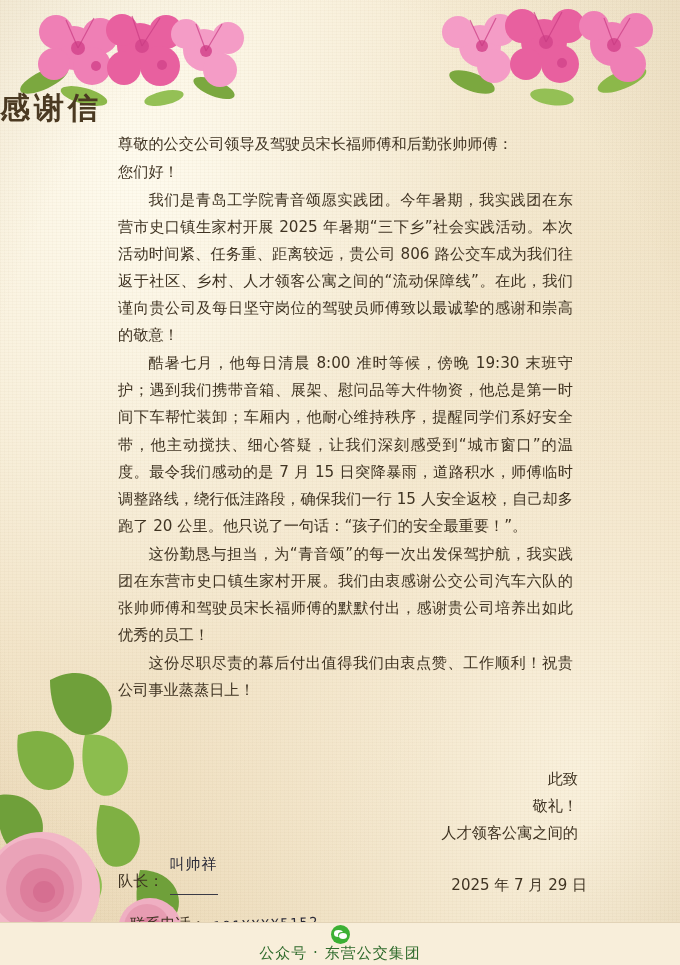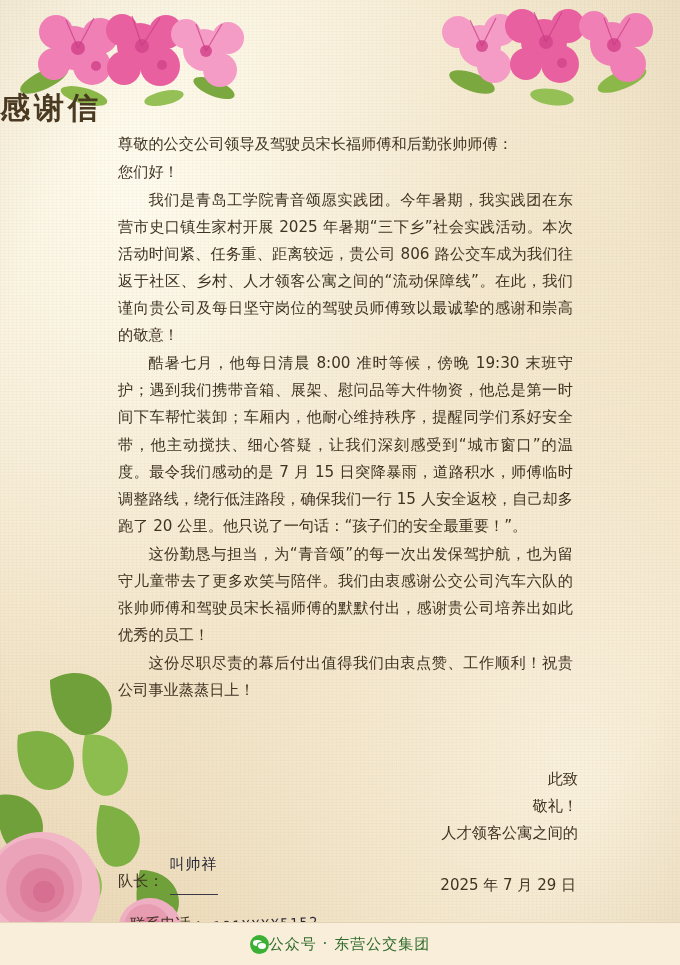--- a/index.html
+++ b/index.html
@@ -129,21 +129,21 @@
     margin-left: 4px;
     transform: rotate(-2.5deg);
     letter-spacing: 1.5px;
     border-bottom: 1.4px solid #3a3a46;
     padding: 0 3px 1px 3px;
     white-space: nowrap;
   }
 
   .date-line {
     position: absolute;
-    left: 0;
+    left: 11px;
     top: 876px;
     width: 664px;
     text-align: right;
     padding-right: 88px;
     box-sizing: border-box;
     font-family: "DejaVu Sans", sans-serif;
     font-size: 15px;
     color: #3f3322;
   }
 
@@ -157,20 +157,21 @@
     border-top: 1px solid rgba(160,130,80,0.25);
     display: flex;
     align-items: center;
     justify-content: center;
     z-index: 8;
   }
   .footer-inner {
     display: flex;
     align-items: center;
     gap: 0;
+    flex-direction: column;
   }
   .wechat-icon {
     width: 19px;
     height: 19px;
     border-radius: 50%;
     background: #3cb034;
     position: relative;
     display: inline-block;
   }
   .wechat-icon::before {
@@ -338,21 +339,21 @@
   </div>
 
   <div class="content">
     <div class="letter-title">感谢信</div>
 
     <div class="body-block">
       <p>尊敬的公交公司领导及驾驶员宋长福师傅和后勤张帅师傅：</p>
       <p>您们好！</p>
       <p class="indent">我们是青岛工学院青音颂愿实践团。今年暑期，我实践团在东营市史口镇生家村开展 2025 年暑期“三下乡”社会实践活动。本次活动时间紧、任务重、距离较远，贵公司 806 路公交车成为我们往返于社区、乡村、人才领客公寓之间的“流动保障线”。在此，我们谨向贵公司及每日坚守岗位的驾驶员师傅致以最诚挚的感谢和崇高的敬意！</p>
       <p class="indent">酷暑七月，他每日清晨 8:00 准时等候，傍晚 19:30 末班守护；遇到我们携带音箱、展架、慰问品等大件物资，他总是第一时间下车帮忙装卸；车厢内，他耐心维持秩序，提醒同学们系好安全带，他主动搅扶、细心答疑，让我们深刻感受到“城市窗口”的温度。最令我们感动的是 7 月 15 日突降暴雨，道路积水，师傅临时调整路线，绕行低洼路段，确保我们一行 15 人安全返校，自己却多跑了 20 公里。他只说了一句话：“孩子们的安全最重要！”。</p>
-      <p class="indent">这份勤恳与担当，为“青音颂”的每一次出发保驾护航，也为留守儿童带去了更多欢笑与陪伴。我们由衷感谢公交公司汽车六队的张帅师傅和驾驶员宋长福师傅的默默付出，感谢贵公司培养出如此优秀的员工！</p>
+      <p class="indent">这份勤恳与担当，为“青音颂”的每一次出发保驾护航，我实践团在东营市史口镇生家村开展。我们由衷感谢公交公司汽车六队的张帅师傅和驾驶员宋长福师傅的默默付出，感谢贵公司培养出如此优秀的员工！</p>
       <p class="indent">这份尽职尽责的幕后付出值得我们由衷点赞、工作顺利！祝贵公司事业蒸蒸日上！</p>
     </div>
 
     <div class="sign-block">
       <p class="line indent">此致</p>
       <p class="line">敬礼！</p>
       <p class="line">人才领客公寓之间的</p>
       <div class="sign-row">
         <span class="sign-label">队长：</span>
         <span class="handwriting sig-underline">叫帅祥</span>

